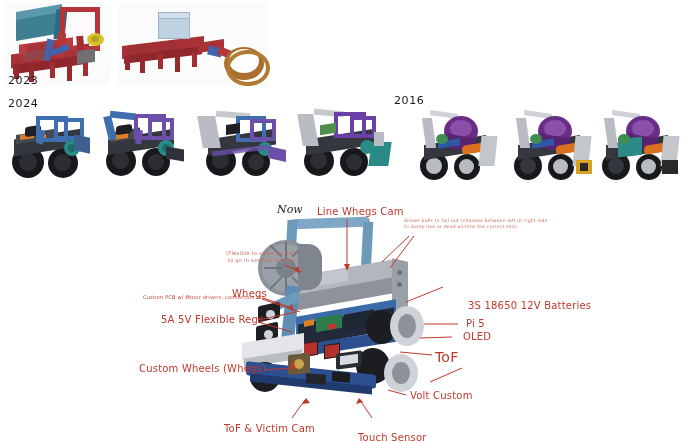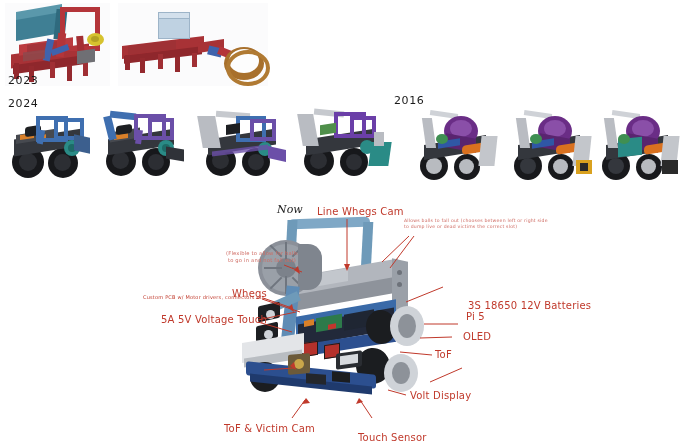--- a/index.html
+++ b/index.html
@@ -22,21 +22,21 @@
   }
   .nowlabel{
     font-family:"DejaVu Serif",serif;font-style:italic;
     font-size:11px;color:#1a1a1a;white-space:nowrap;
   }
   .ann{
     font-family:"DejaVu Sans",sans-serif;
     color:#c0392b;white-space:nowrap;letter-spacing:.2px;
   }
   .ann.big{font-size:10px;}
-  .ann.mid{font-size:10px;}
+  .ann.mid{font-size:14px;}
   .ann.small{font-size:5.2px;line-height:1.35;white-space:normal;color:#cf6b63;}
   .ann.tiny{font-size:4.6px;line-height:1.4;white-space:normal;color:#cf6b63;}
   .ann.multi{white-space:pre-line;line-height:1.25;}
 
   
   svg.overlay{position:absolute;left:0;top:0;width:690px;height:442px;pointer-events:none;}
 
   
   .pane2023{position:absolute;background:#fdfdfd;}
 
@@ -360,31 +360,32 @@
 
   <div class="abs ann tiny" style="left:404px;top:218px;width:150px;">Allows balls to fall out (chooses between left or right side to dump live or dead victims the correct slot)</div>
 
   <div class="abs ann small multi" style="left:222px;top:250px;width:80px;text-align:center;">(Flexible to allow for balls
 to go in and not fall out)</div>
 
   <div class="abs ann" style="left:143px;top:294px;font-size:5px;">Custom PCB w/ Motor drivers, connectors etc.</div>
 
   <div class="abs ann big" style="left:232px;top:288px;">Whegs</div>
 
-  <div class="abs ann big" style="left:161px;top:314px;">5A 5V Voltage Touch</div>
-
+  <div class="abs ann big" style="left:161px;top:314px;">5A 5V Flexible Regs</div>
+
+  <div class="abs ann big" style="left:139px;top:363px;">Custom Wheels (Whegs)</div>
 
   <div class="abs ann big" style="left:224px;top:423px;">ToF &amp; Victim Cam</div>
 
   <div class="abs ann big" style="left:358px;top:432px;">Touch Sensor</div>
 
   <div class="abs ann big" style="left:468px;top:276px;margin-top:24px;">3S 18650 12V Batteries</div>
 
-  <div class="abs ann big" style="left:466px;top:311px;">Pi 5</div>
+  <div class="abs ann big" style="left:466px;top:318px;">Pi 5</div>
 
   <div class="abs ann big" style="left:463px;top:331px;">OLED</div>
 
   <div class="abs ann mid" style="left:435px;top:349px;">ToF</div>
 
 
-  <div class="abs ann big" style="left:410px;top:390px;">Volt Display</div>
+  <div class="abs ann big" style="left:410px;top:390px;">Volt Custom</div>
 
 </div>
 
 </body></html>

